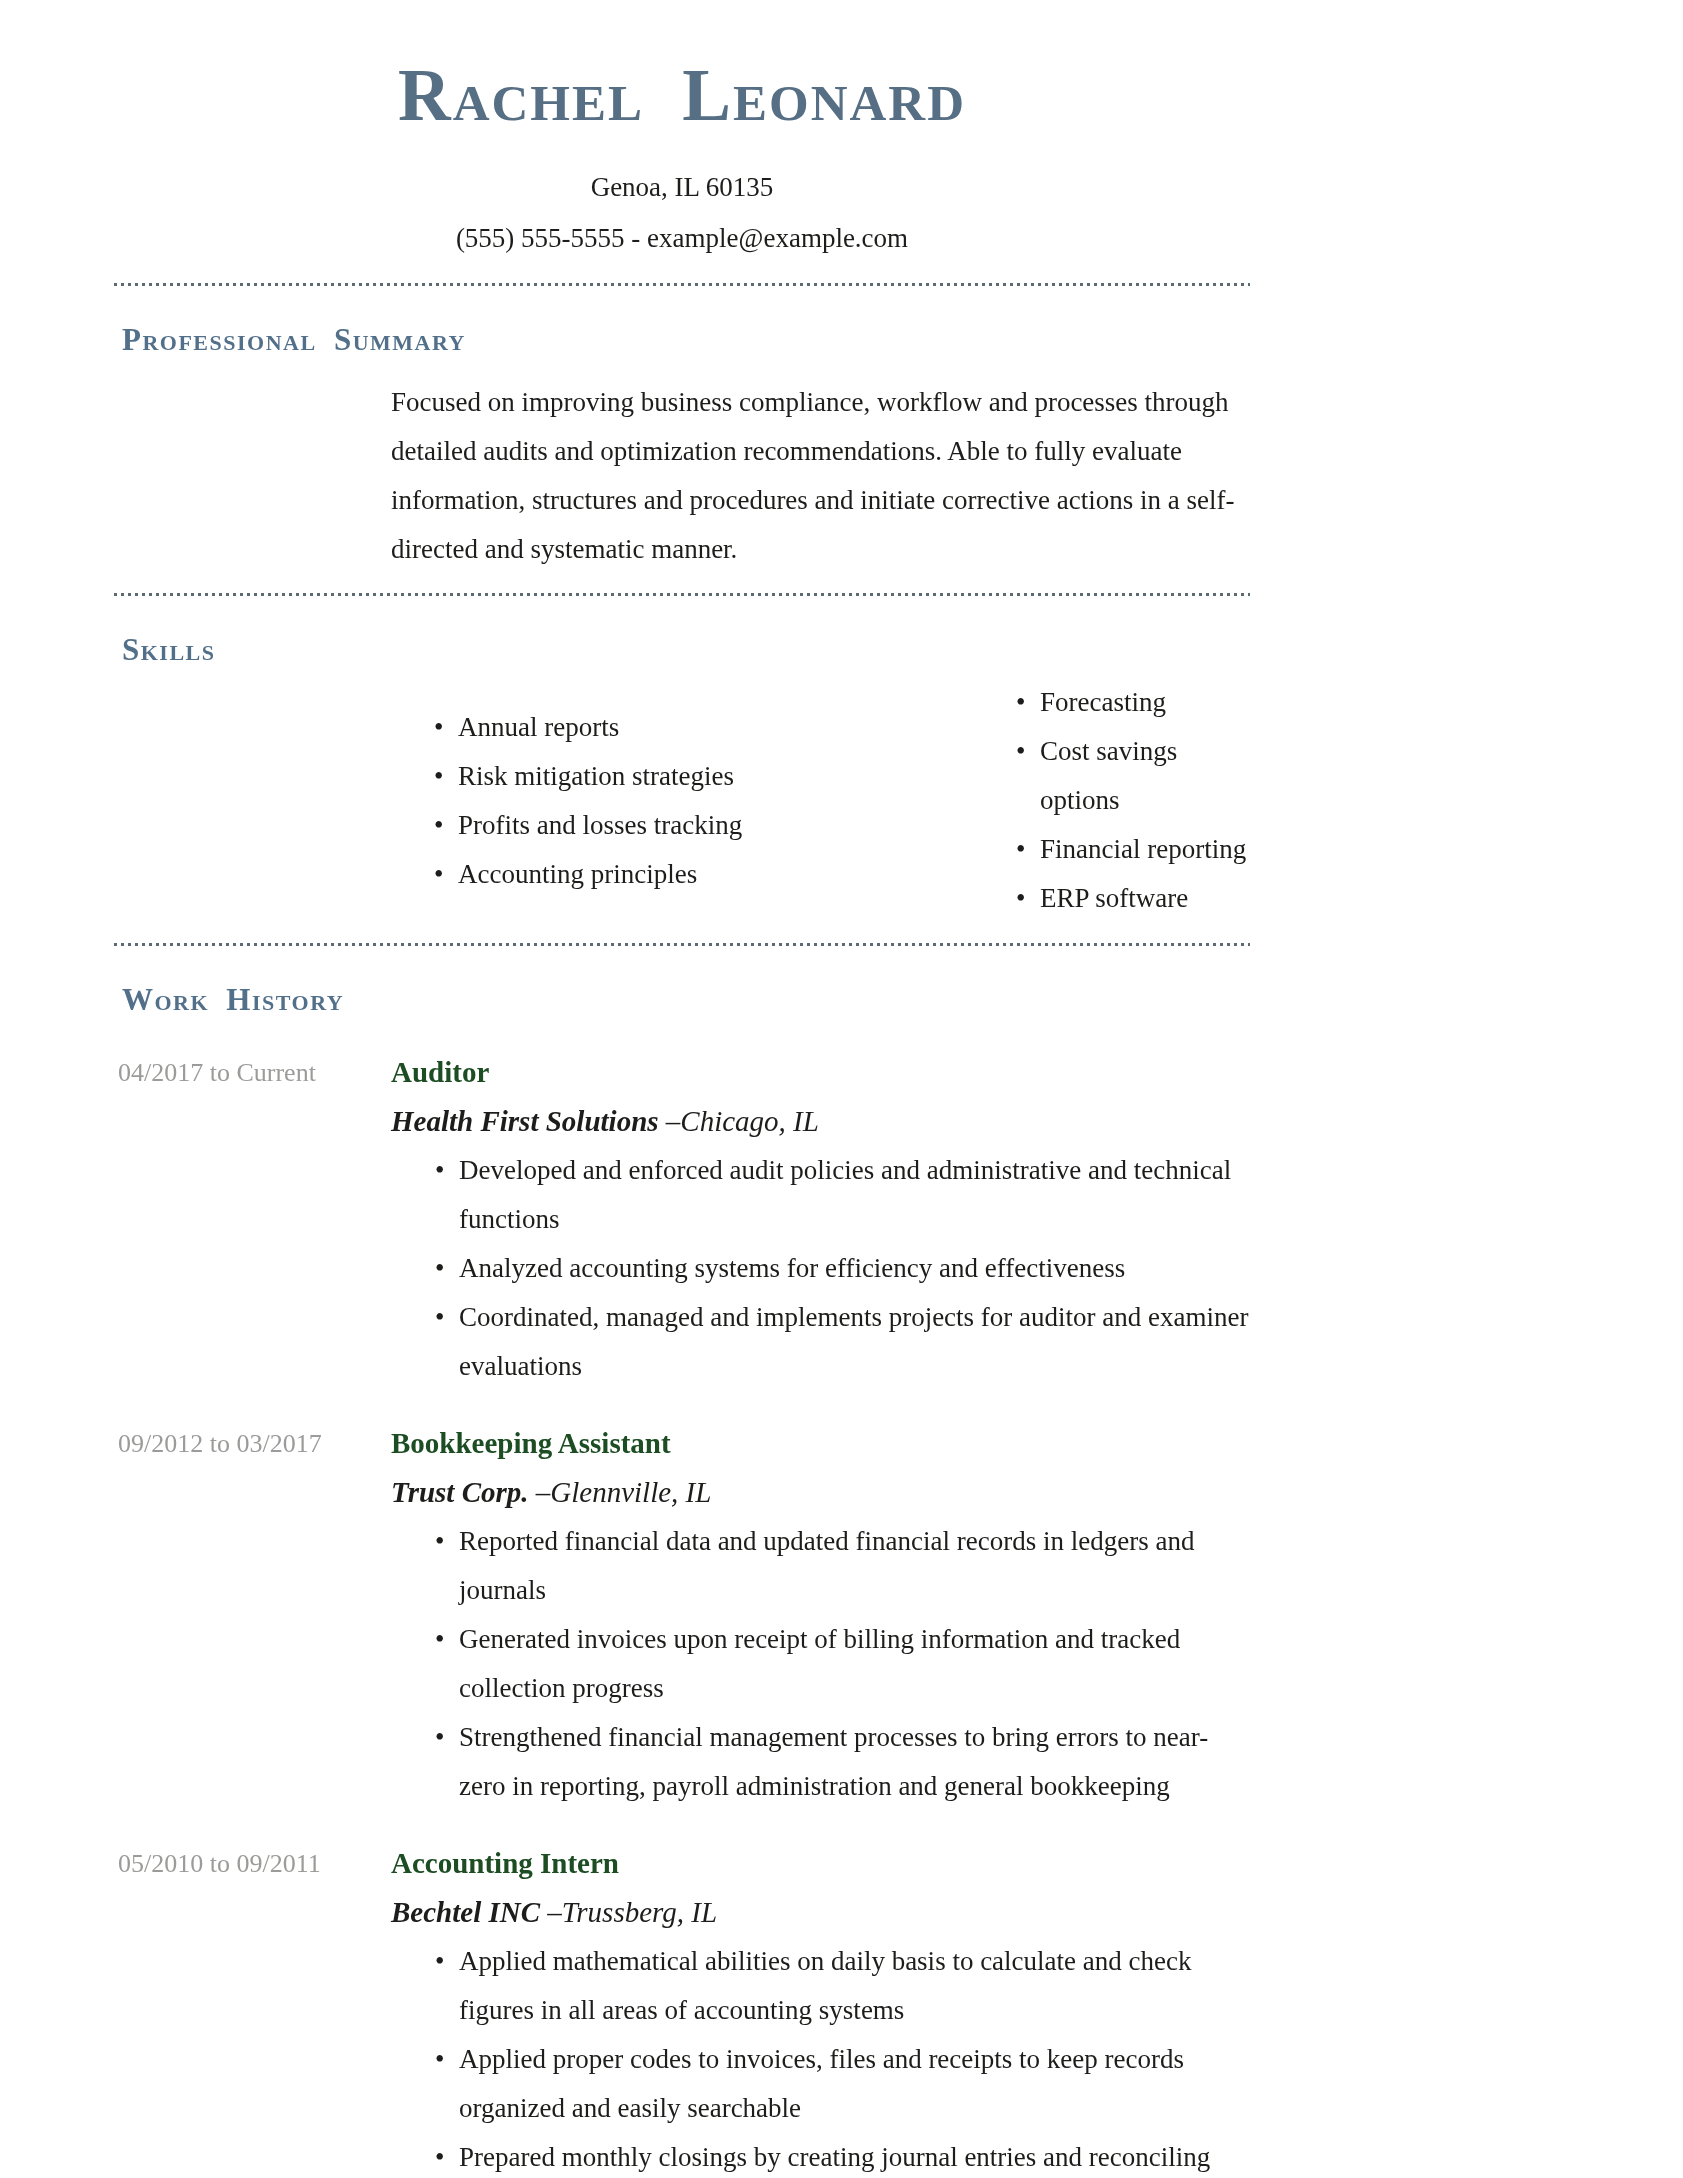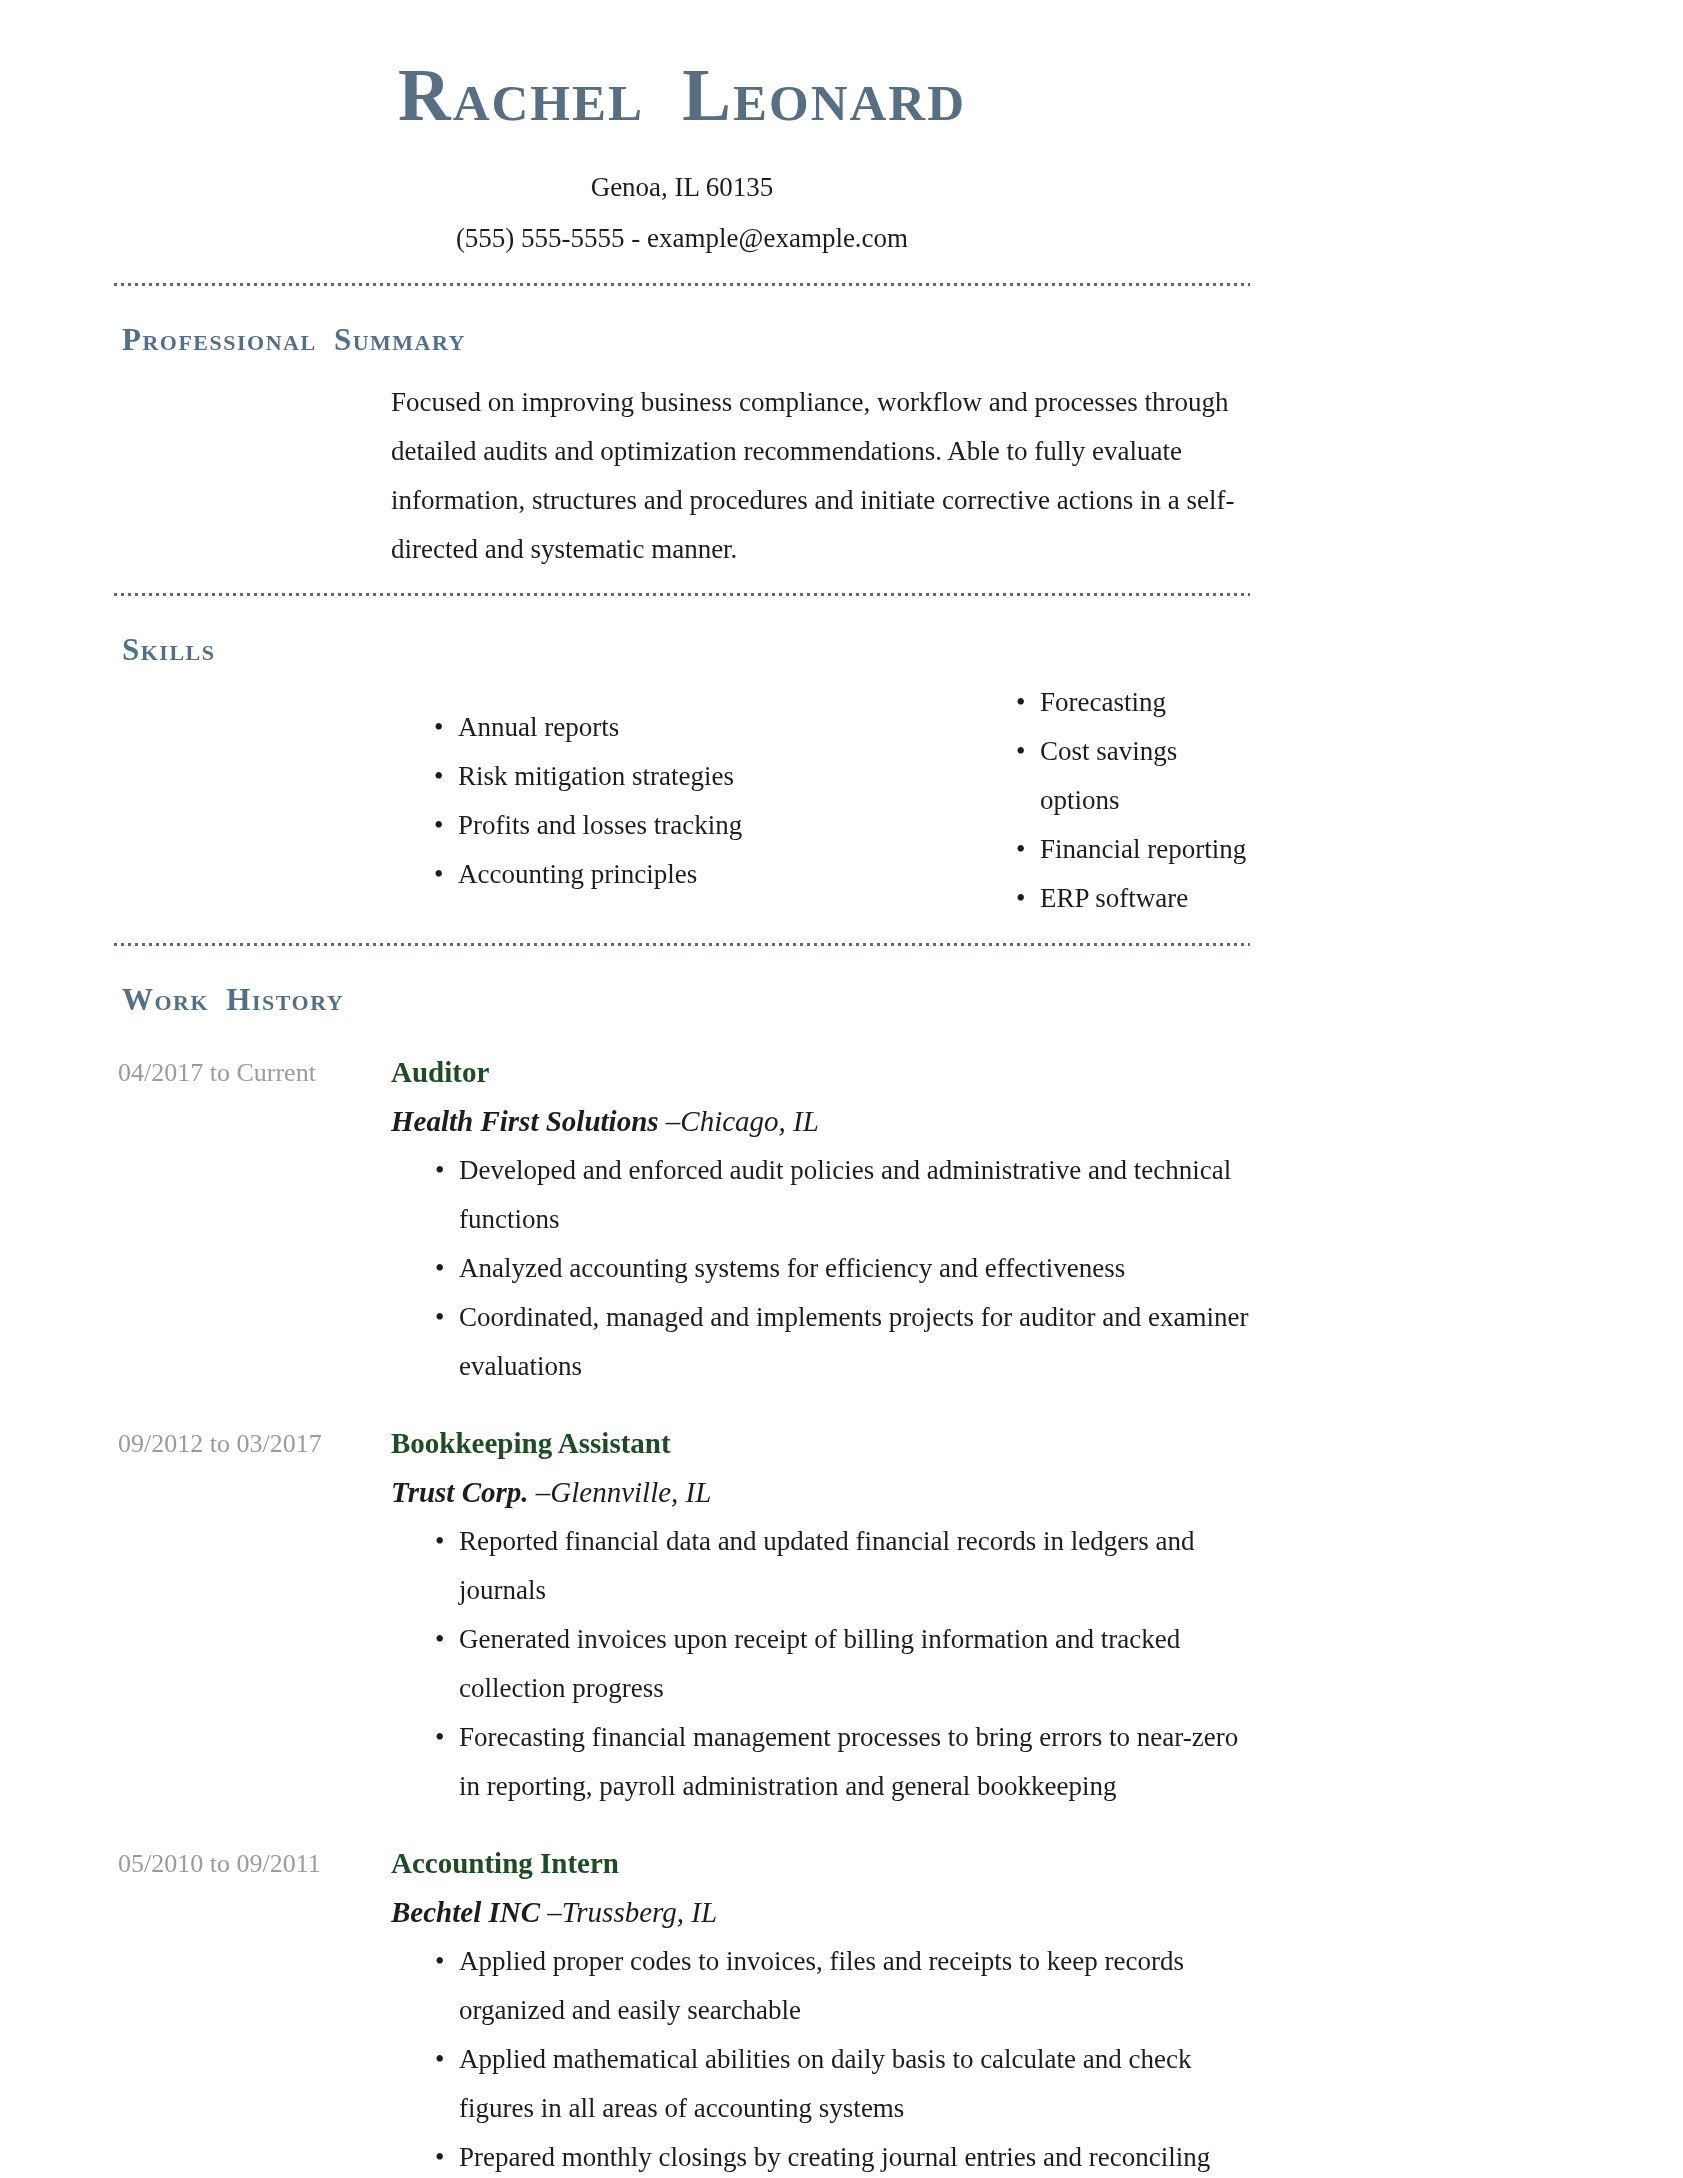--- a/index.html
+++ b/index.html
@@ -147,36 +147,36 @@
     <div class="col-dates">09/2012 to 03/2017</div>
     <div class="col-body">
       <div class="job-title">Bookkeeping Assistant</div>
       <div class="co-line">
         <span class="co">Trust Corp.</span>
         <span>–Glennville, IL</span>
       </div>
       <ul class="blist">
               <li>Reported financial data and updated financial records in ledgers and journals</li>
               <li>Generated invoices upon receipt of billing information and tracked collection progress</li>
-              <li>Forecasting financial management processes to bring errors to near-zero in reporting, payroll administration and general bookkeeping</li>
+              <li>Strengthened financial management processes to bring errors to near-zero in reporting, payroll administration and general bookkeeping</li>
             </ul>
     </div>
   </div>
 
   <div class="row2 job">
     <div class="col-dates">05/2010 to 09/2011</div>
     <div class="col-body">
       <div class="job-title">Accounting Intern</div>
       <div class="co-line">
         <span class="co">Bechtel INC</span>
         <span>–Trussberg, IL</span>
       </div>
       <ul class="blist">
+              <li>Applied mathematical abilities on daily basis to calculate and check figures in all areas of accounting systems</li>
               <li>Applied proper codes to invoices, files and receipts to keep records organized and easily searchable</li>
-              <li>Applied mathematical abilities on daily basis to calculate and check figures in all areas of accounting systems</li>
               <li>Prepared monthly closings by creating journal entries and reconciling accounts</li>
             </ul>
     </div>
   </div>
 </div>
   </section>
 
   <div class="divider"></div>
 
   <section>

